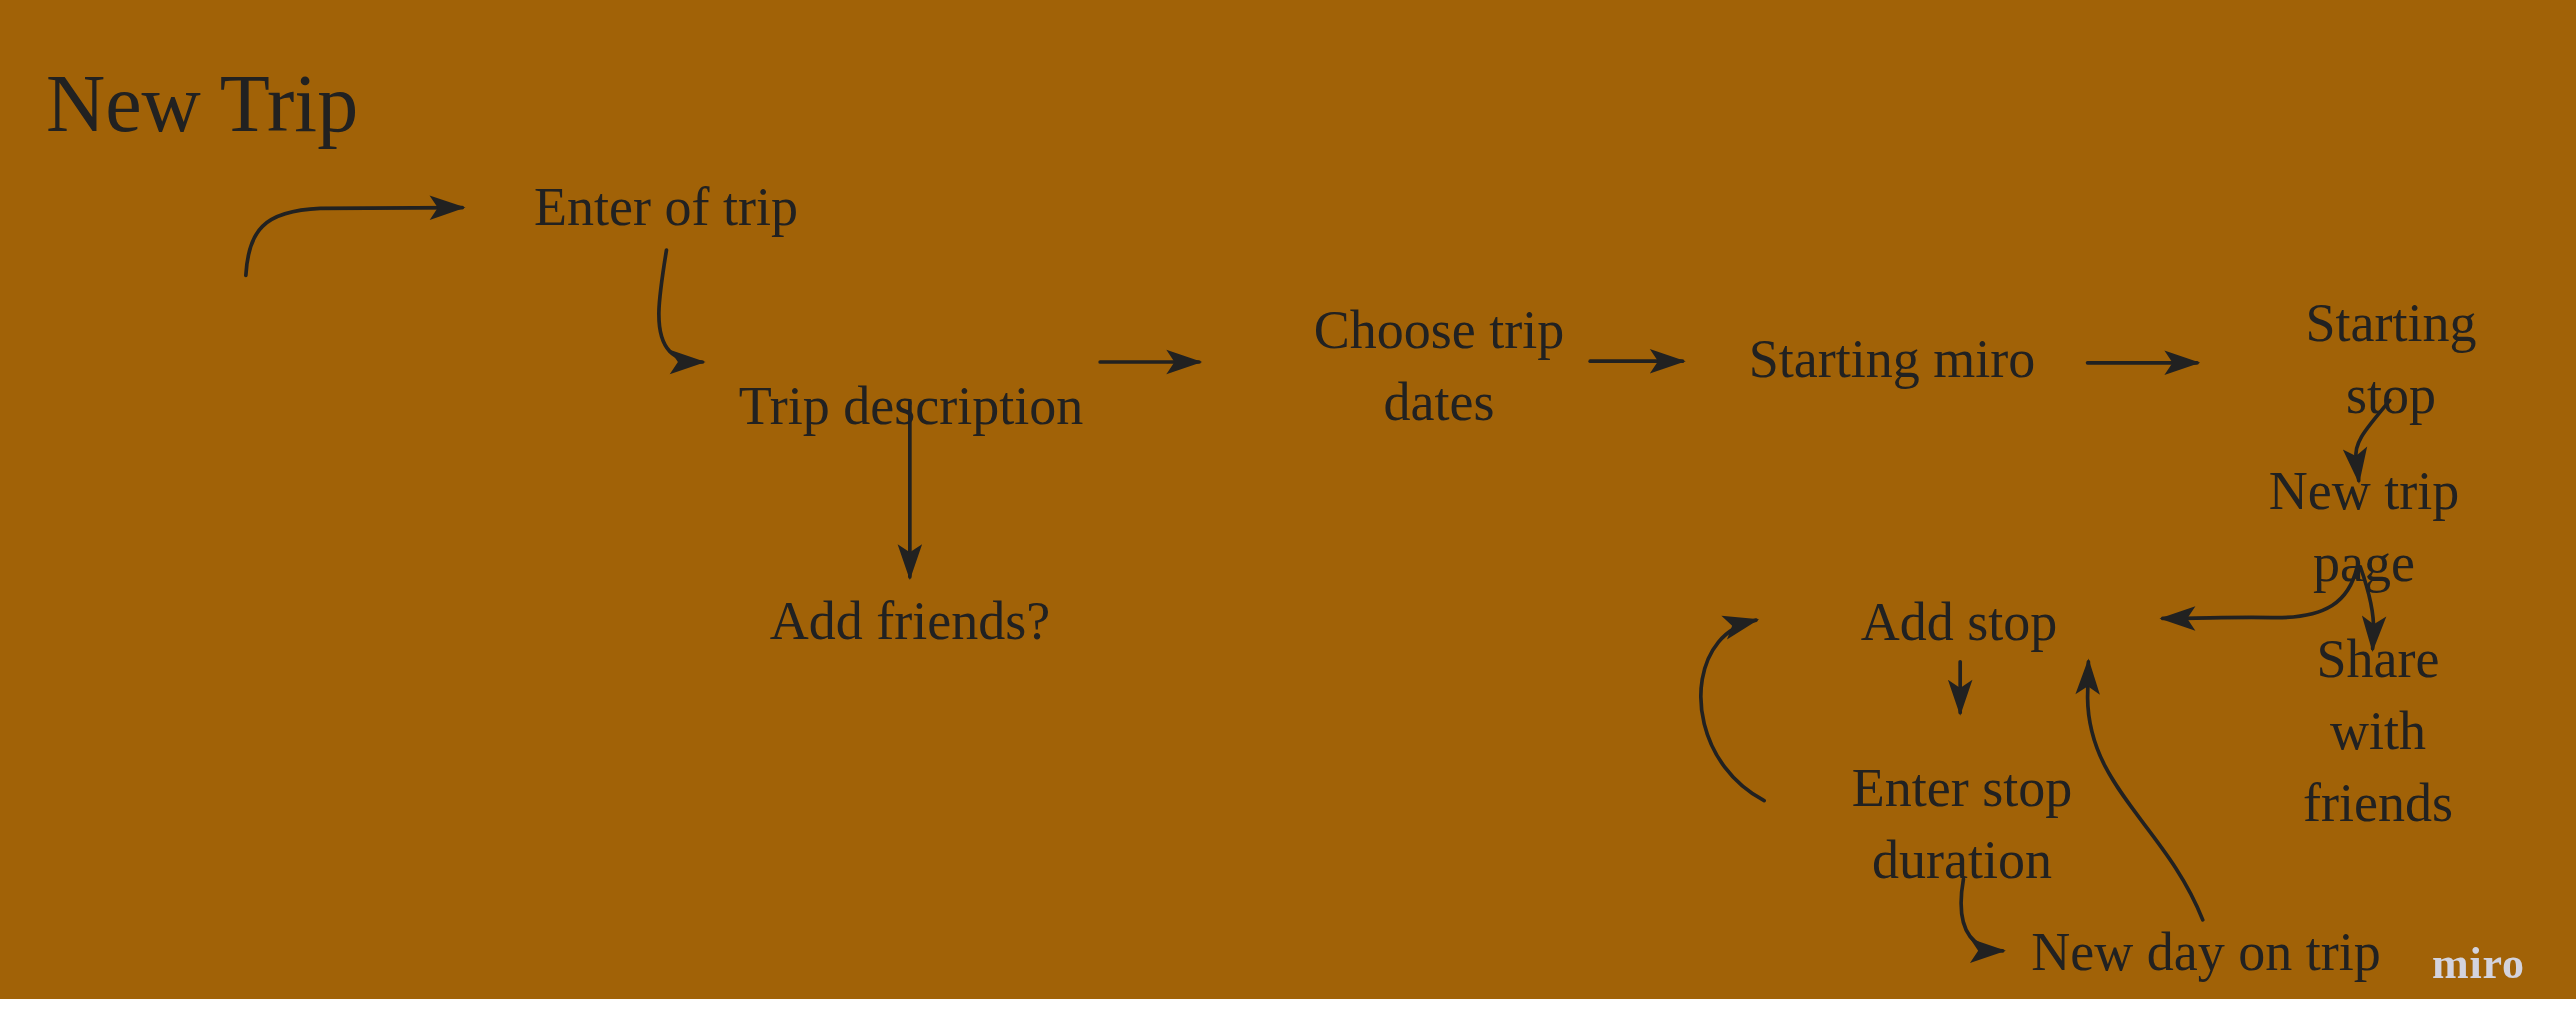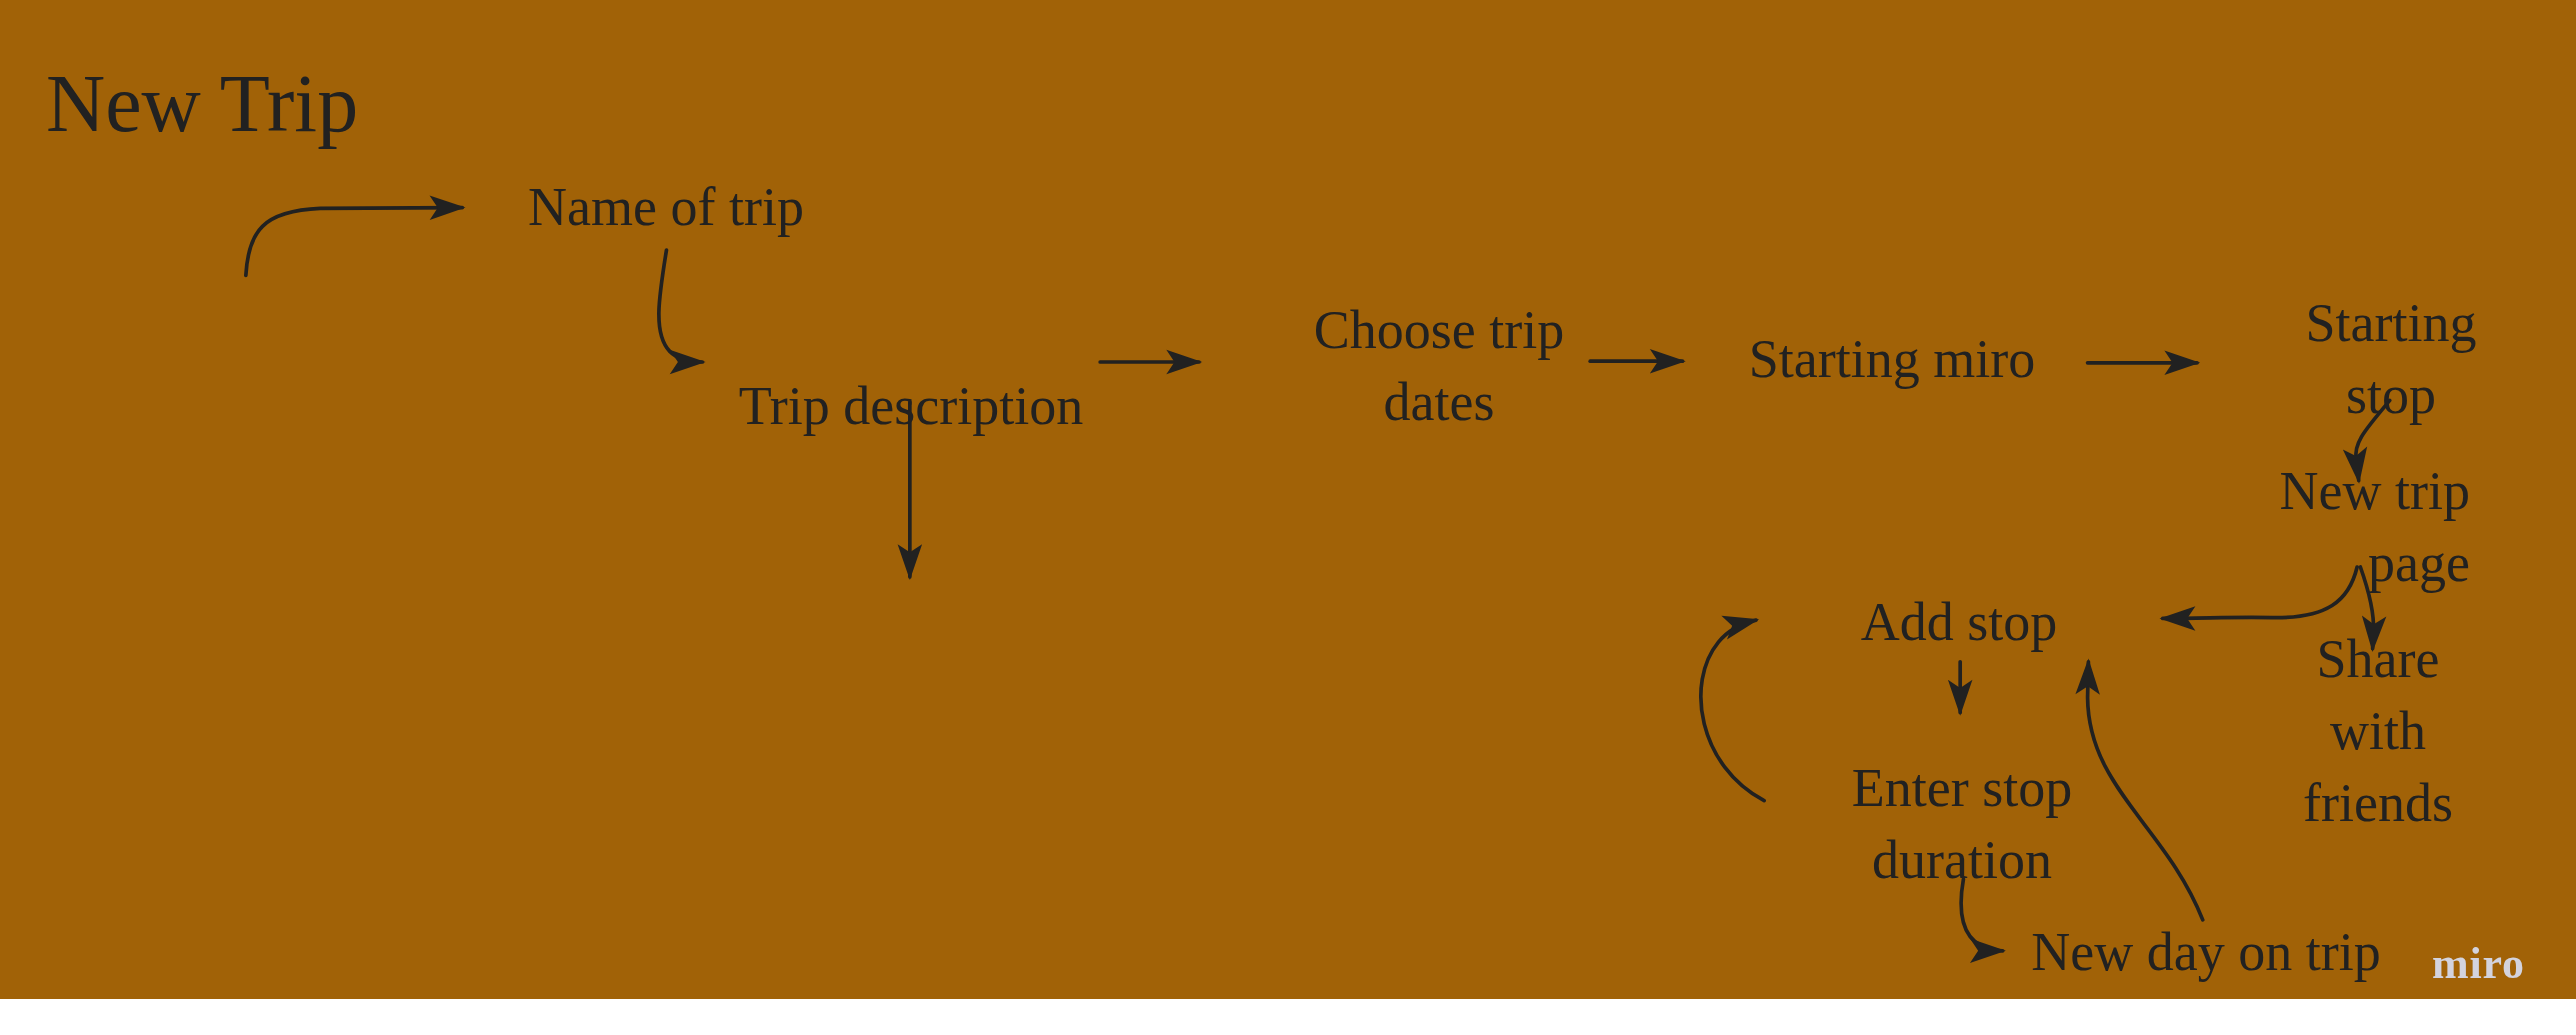--- a/index.html
+++ b/index.html
@@ -100,33 +100,34 @@
     <path class="edge" d="M 2400 810 L 2400 872" marker-end="url(#ah)"></path>
     <path class="edge" d="M 2160 980 C 2080 938 2063 836 2104 786 C 2116 771 2133 763 2150 759" marker-end="url(#ah)"></path>
     <path class="edge" d="M 2404 1076 C 2397 1116 2403 1146 2426 1158 C 2434 1162 2443 1164 2452 1164" marker-end="url(#ah)"></path>
     <path class="edge" d="M 2697 1126 C 2652 1012 2557 964 2556 854 L 2557 810" marker-end="url(#ah)"></path>
     <path class="edge" d="M 1114 492 L 1114 706" marker-end="url(#ah)"></path>
   </svg>
 
   <div class="page-title">New Trip</div>
 
 
-  <div class="node" style="left:666px; top:207px;">Name of trip</div>
+  <div class="node" style="left:666px; top:207px;">Enter of trip</div>
 
   <div class="node" style="left:911px; top:359px;margin-top:47px;">Trip description</div>
 
   <div class="node" style="left:1439px; top:366px;">Choose trip
 dates</div>
 
   <div class="node" style="left:1892px; top:359px;">Starting miro</div>
 
   <div class="node" style="left:2391px; top:359px;">Starting stop</div>
 
-  <div class="node" style="left:2364px; top:527px;text-align:right;">New trip page</div>
+  <div class="node" style="left:2364px; top:527px;">New trip page</div>
 
+  <div class="node" style="left:910px; top:621px;">Add friends?</div>
 
   <div class="node" style="left:1959px; top:622px;">Add stop</div>
 
   <div class="node" style="left:2378px; top:731px;">Share with
 friends</div>
 
   <div class="node" style="left:1962px; top:796px;margin-top:28px;">Enter stop
 duration</div>
 
   <div class="node" style="left:2206px; top:952px;">New day on trip</div>

